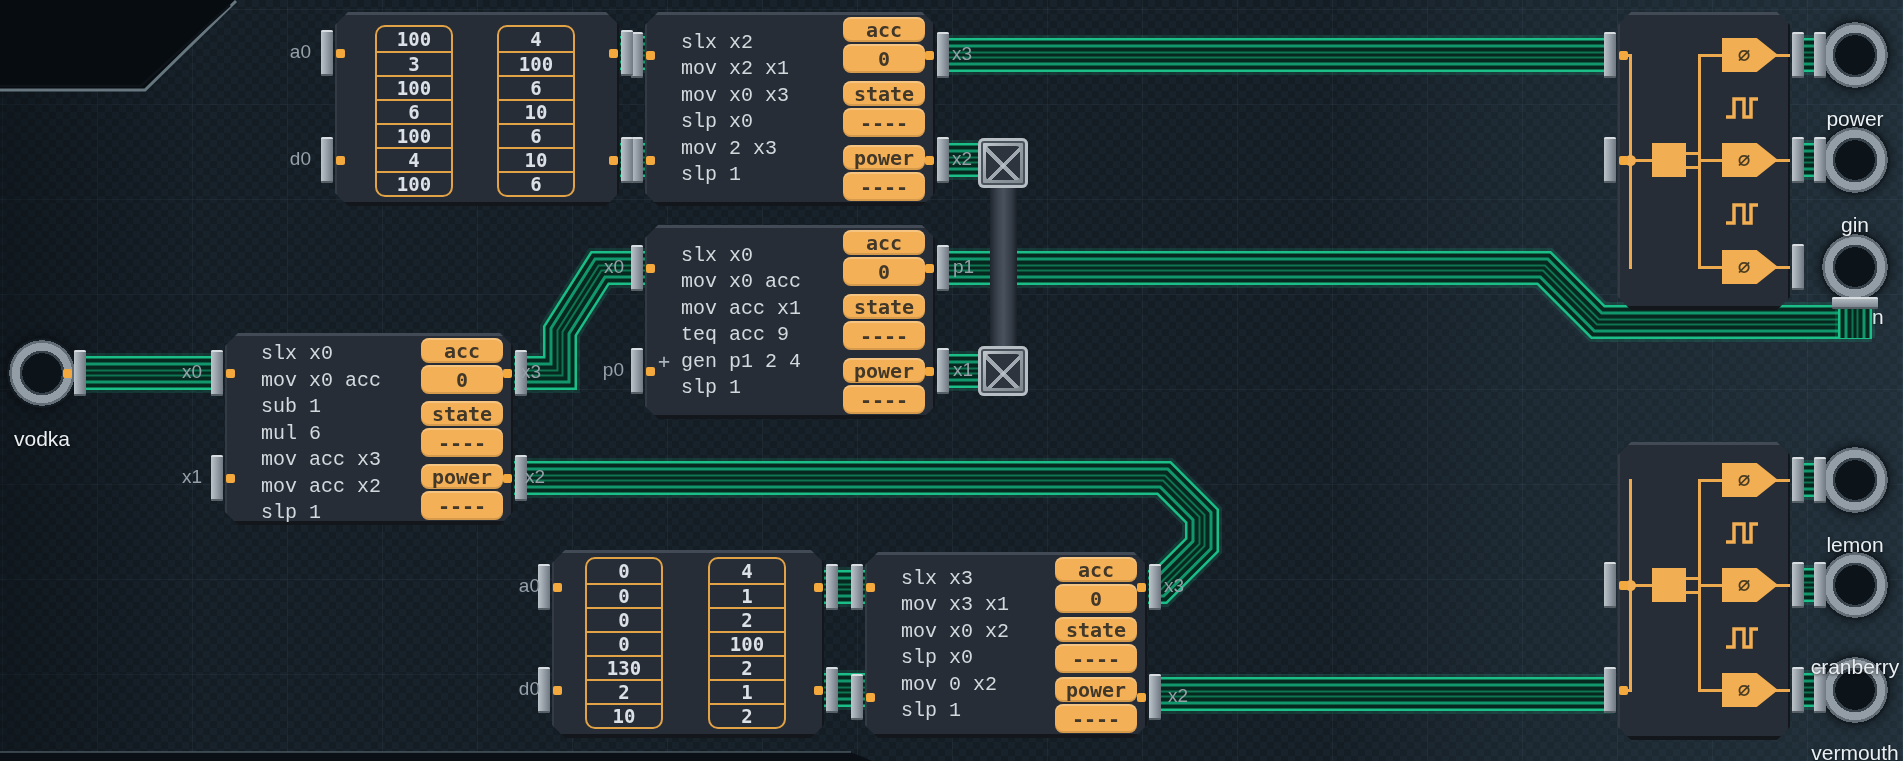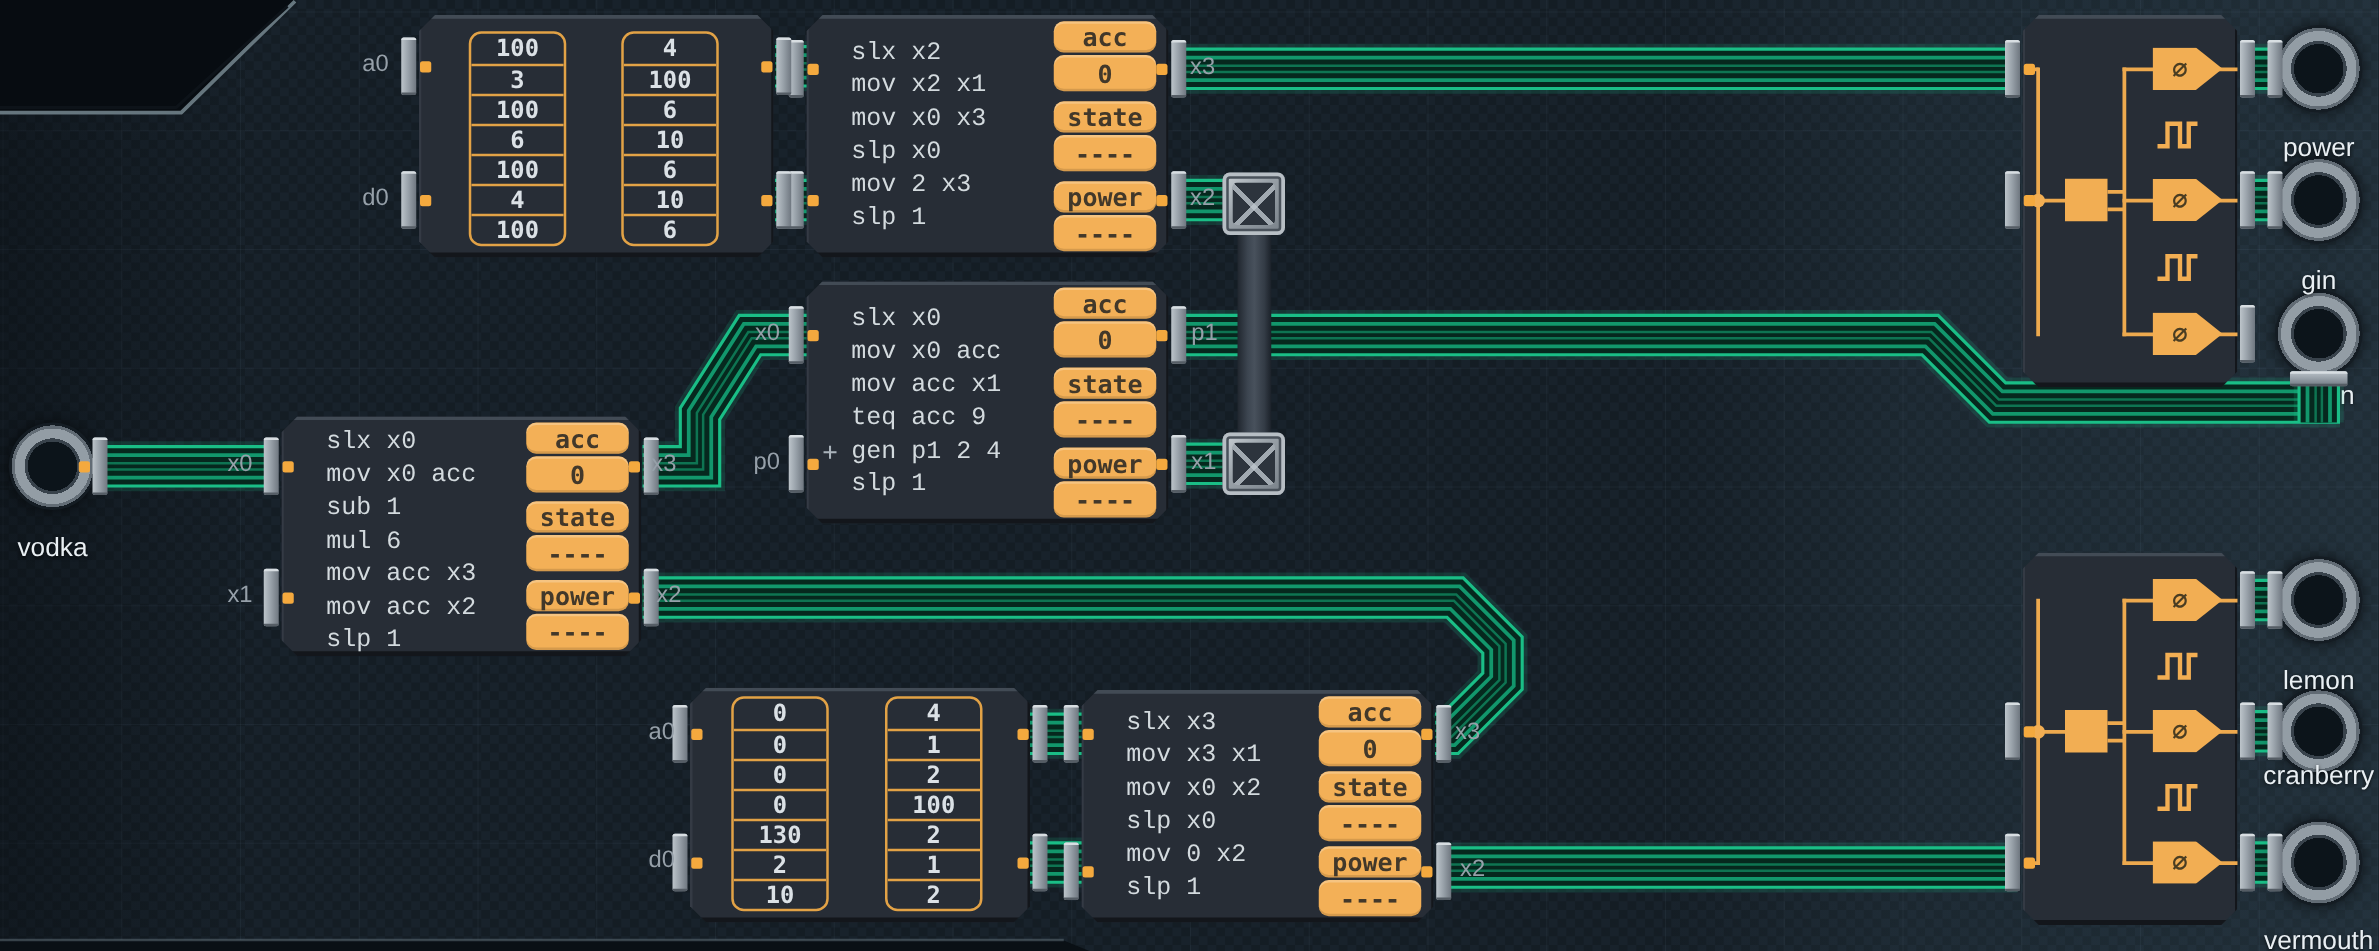--- a/index.html
+++ b/index.html
@@ -395,21 +395,21 @@
     <div class="biglabel" style="left: 1855px; top: 107px;">power</div>
     <div class="pinbar" style="left: 1814px; top: 32px;"></div>
     <div class="term" style="left: 1820px; top: 125px;"></div>
     <div class="biglabel" style="left: 1855px; top: 213px;">gin</div>
     <div class="pinbar" style="left: 1814px; top: 137px;"></div>
     <div class="term" style="left: 1820px; top: 232px;"></div>
     <div class="term" style="left: 1820px; top: 445px;"></div>
     <div class="biglabel" style="left: 1855px; top: 533px;">lemon</div>
     <div class="pinbar" style="left: 1814px; top: 457px;"></div>
     <div class="term" style="left: 1820px; top: 550px;"></div>
-    <div class="biglabel" style="left: 1855px; top: 609px;">cranberry</div>
+    <div class="biglabel" style="left: 1855px; top: 655px;">cranberry</div>
     <div class="pinbar" style="left: 1814px; top: 562px;"></div>
     <div class="term" style="left: 1820px; top: 655px;"></div>
     <div class="biglabel" style="left: 1855px; top: 741px;">vermouth</div>
     <div class="pinbar" style="left: 1814px; top: 667px;"></div>
     <div class="pinbar h" style="left: 1832px; top: 297px;"></div>
     <div class="term" style="left: 7px; top: 338px;"></div>
     <div class="biglabel" style="left: 42px; top: 427px;">vodka</div>
     <div class="pindot" style="left: 63px; top: 368.5px;"></div>
     <div class="pinbar" style="left: 74px; top: 350px;"></div>
     <div id="bridgebar" style="left: 990px; top: 160px; width: 27px; height: 212px;"></div>

